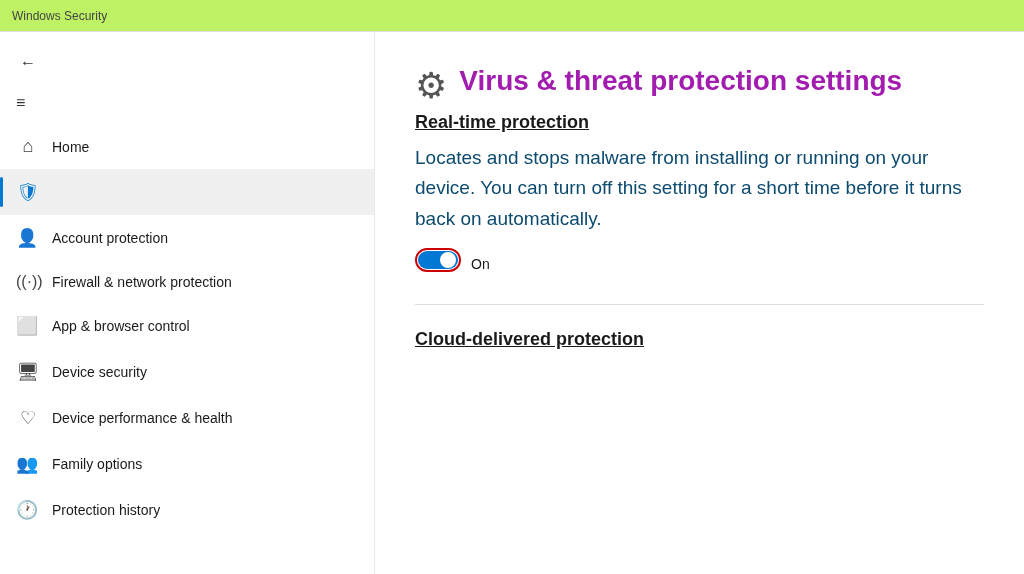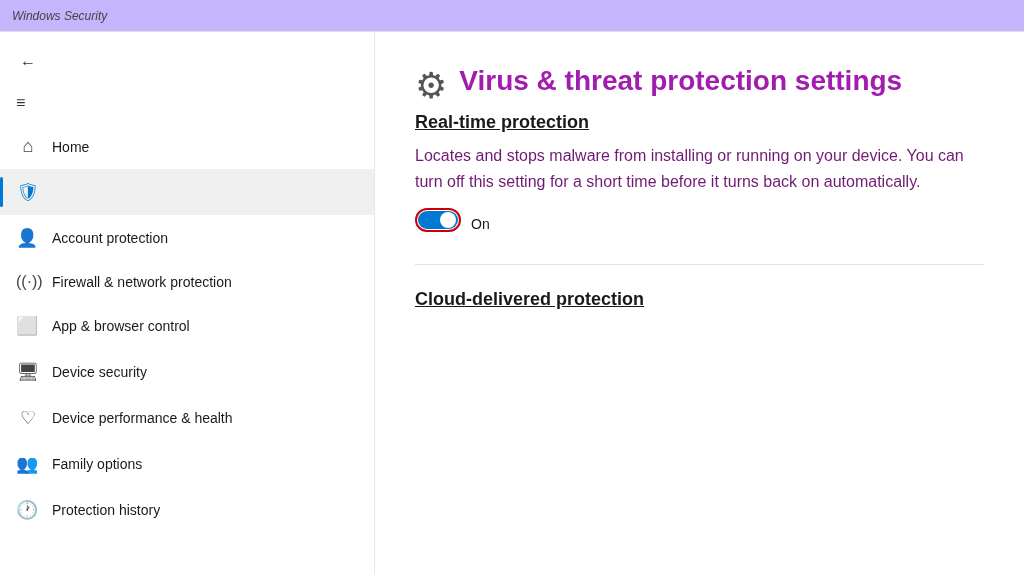--- a/index.html
+++ b/index.html
@@ -9,26 +9,25 @@
       display: flex;
       flex-direction: column;
       height: 574px;
       width: 1024px;
       overflow: hidden;
       font-size: 14px;
       color: #1a1a1a;
     }
     #title-bar {
       height: 32px;
-      background: #c4b5fd;
+      background: #bef264;
       display: flex;
       align-items: center;
       padding: 0 12px;
       border-bottom: 1px solid #e0e0e0;
-      font-style: italic;
     }
     #title-bar span {
       font-size: 12px;
       color: #444;
     }
     #main-container {
       display: flex;
       flex: 1;
       overflow: hidden;
     }
@@ -131,22 +130,22 @@
       line-height: 1.5;
     }
     .section-title {
       font-size: 18px;
       font-weight: 700;
       color: #1a1a1a;
       margin-bottom: 10px;
       text-decoration: underline;
     }
     .section-desc {
-      font-size: 16px;
-      color: #701a75;
+      font-size: 19px;
+      color: #0c4a6e;
       line-height: 1.6;
       max-width: 560px;
       margin-bottom: 14px;
     }
     .toggle-row {
       display: flex;
       align-items: flex-end;
       gap: 10px;
       margin-bottom: 32px;
     }

